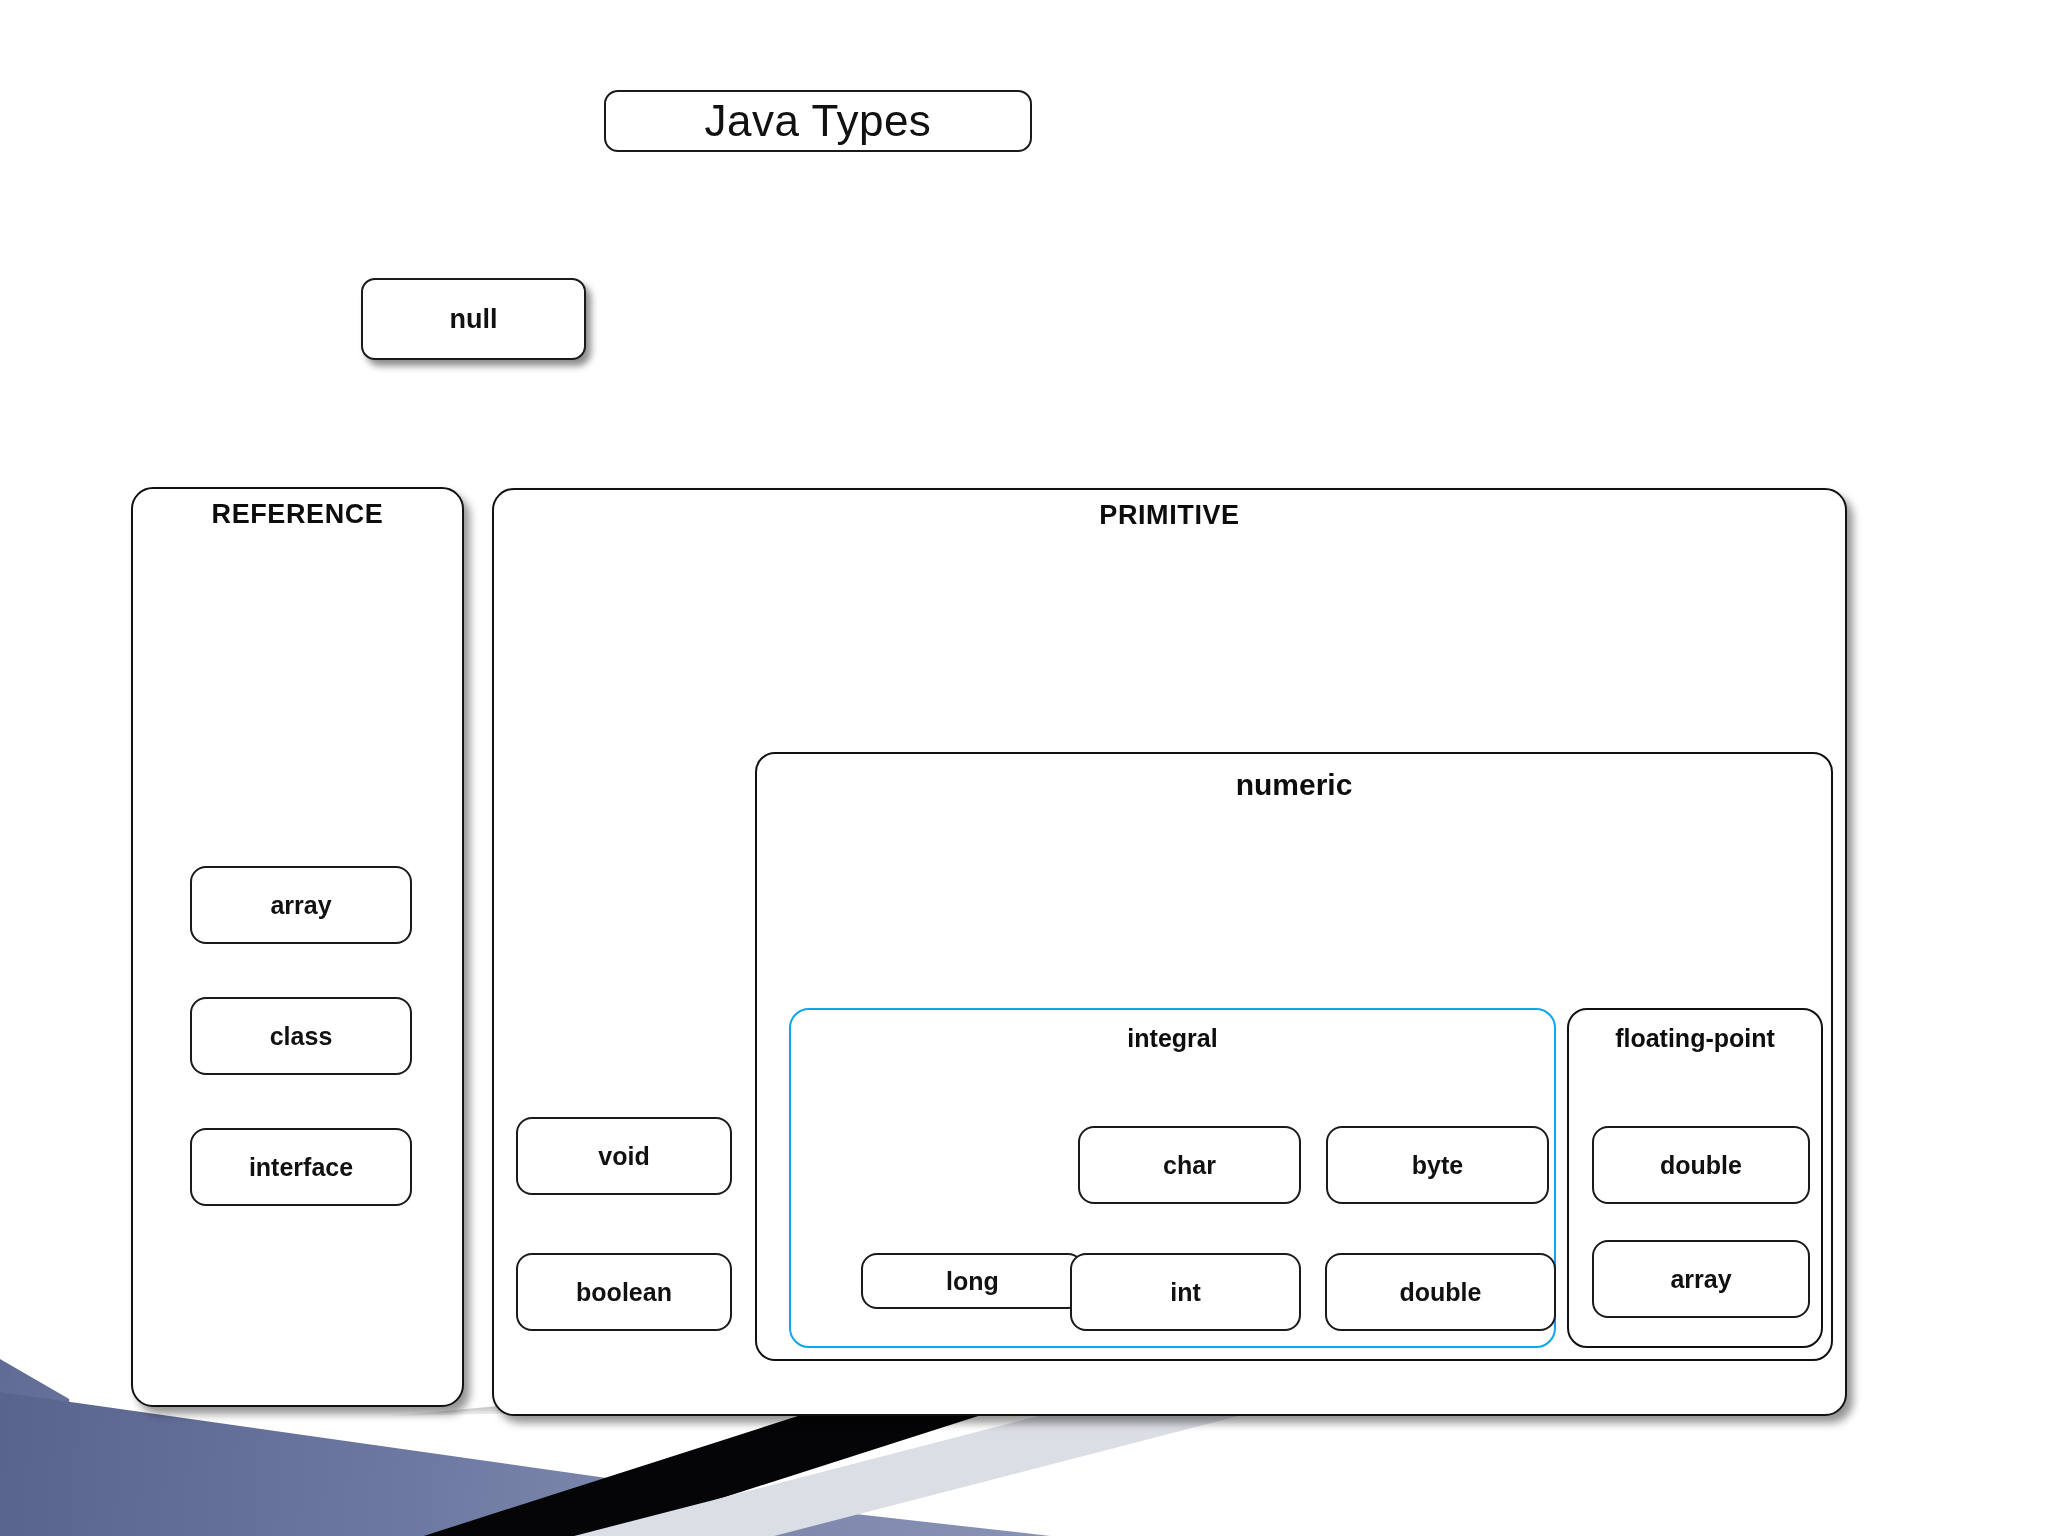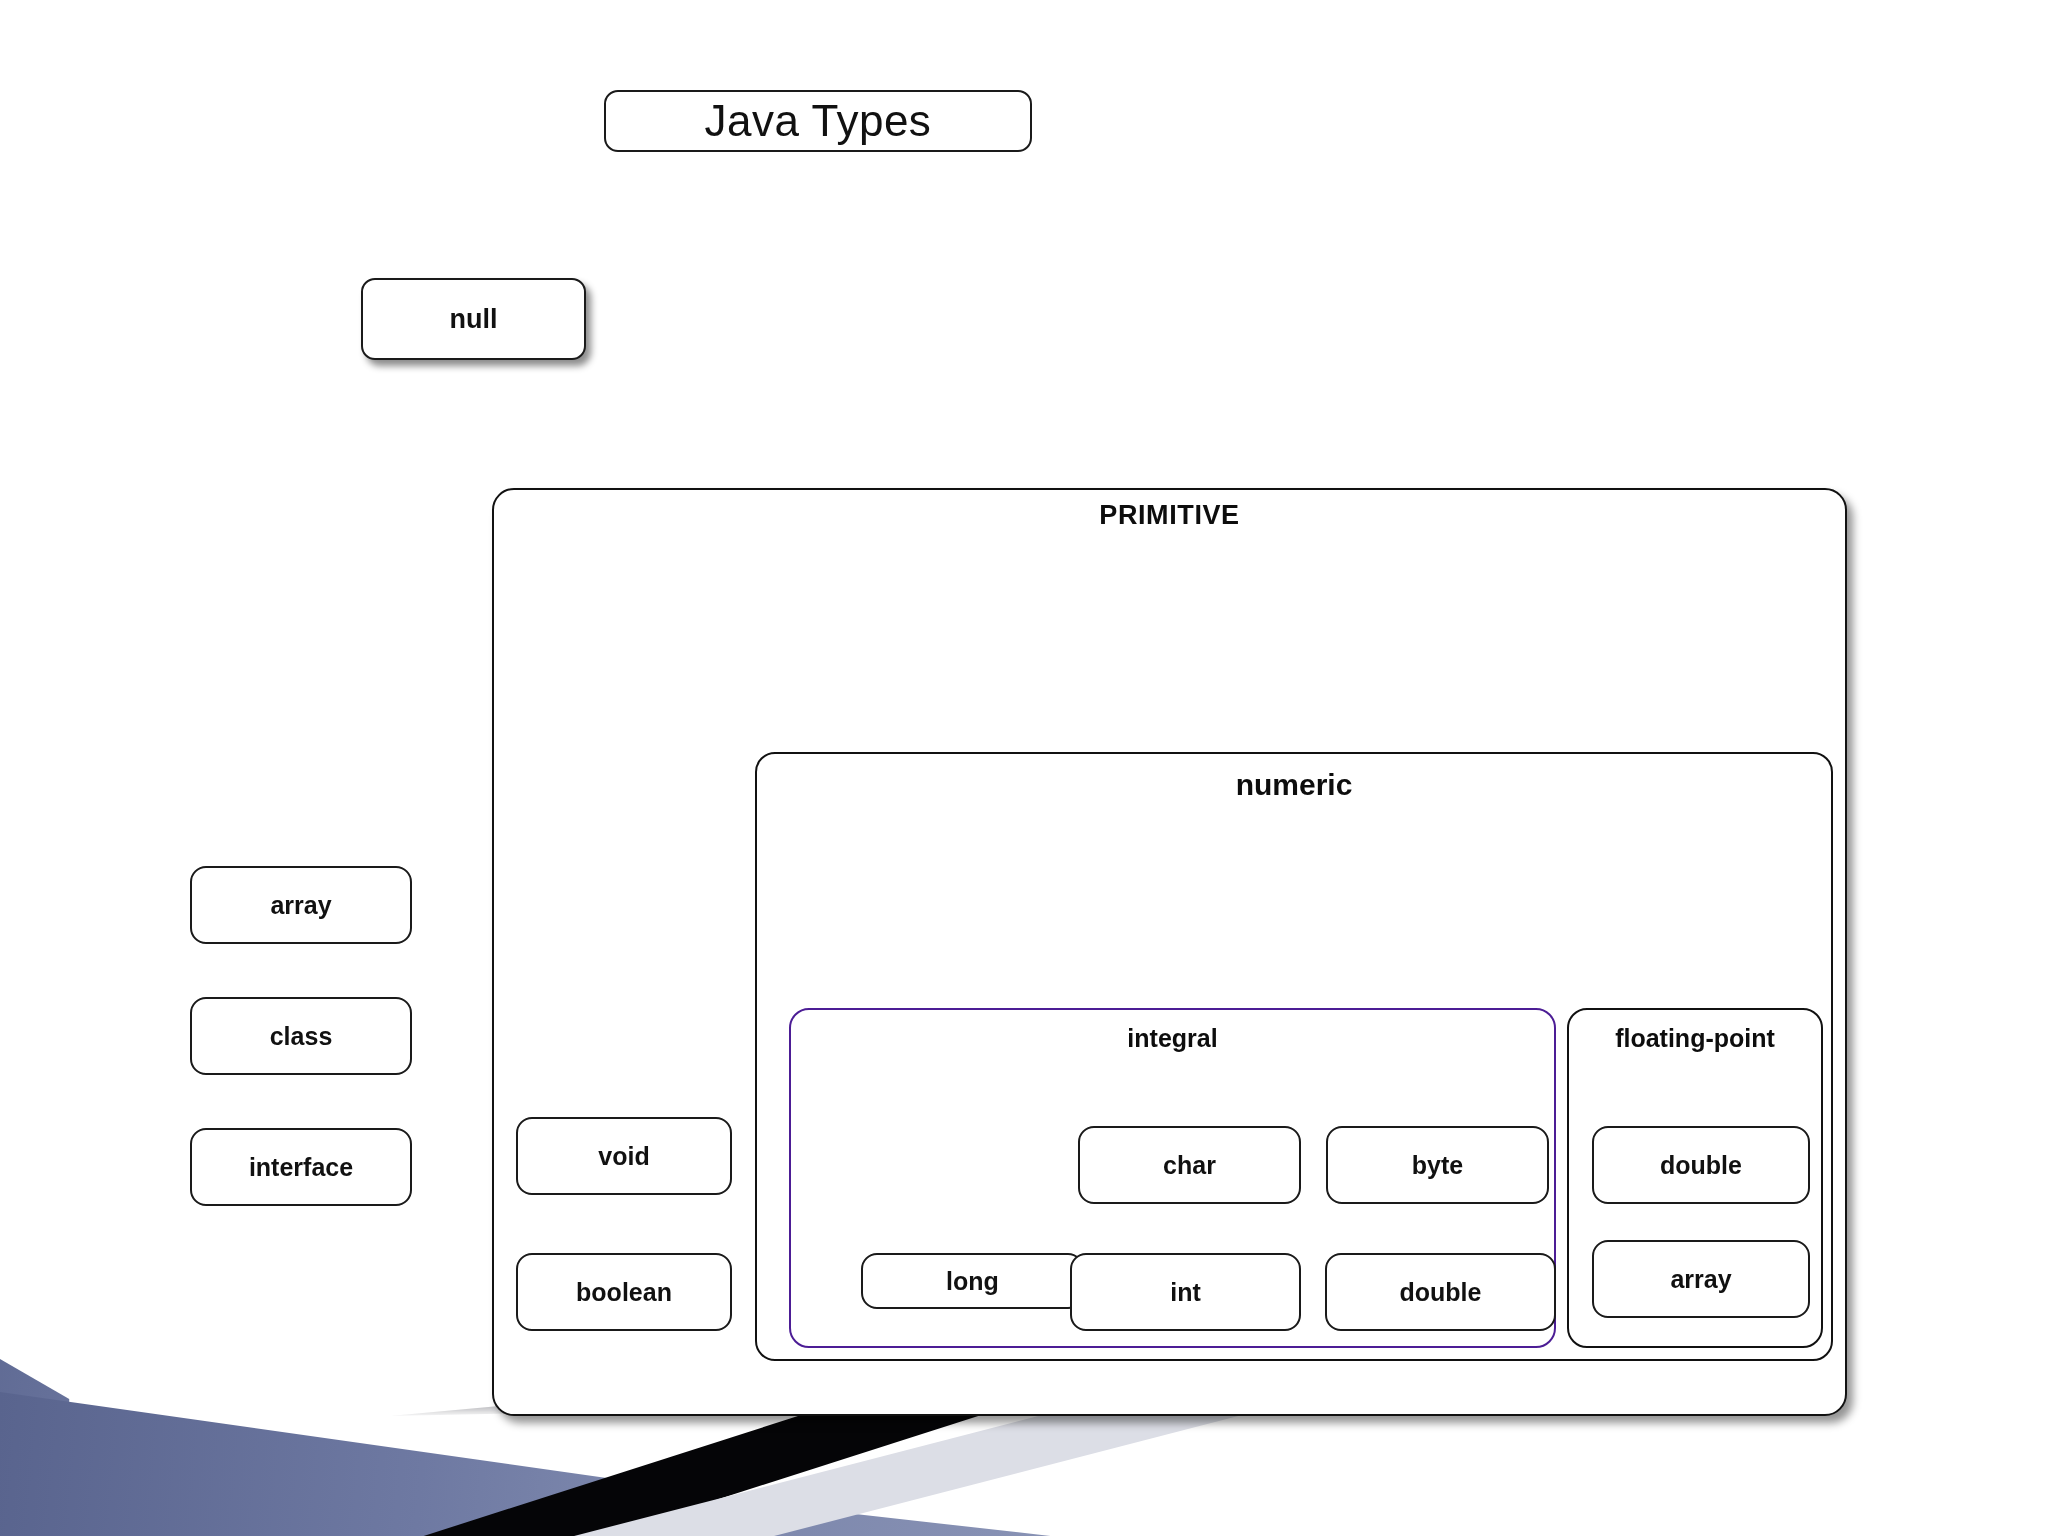--- a/index.html
+++ b/index.html
@@ -189,21 +189,21 @@
   }
 
   #integral-box {
     position: absolute;
     box-sizing: border-box;
     left: 789px;
     top: 1008px;
     width: 767px;
     height: 340px;
     background: #ffffff;
-    border: 2px solid #4c1d95;
+    border: 2px solid #0ea5e9;
     border-radius: 20px;
   }
   #integral-title {
     top: 14px;
     font-size: 25px;
   }
 
   #floating-box {
     position: absolute;
     box-sizing: border-box;
@@ -260,20 +260,23 @@
   <div class="deco deco-grey-band"></div>
 
   <div class="node" id="title-node">
     <span>Java Types</span>
   </div>
 
   <div class="node shadowed leaf" id="null-node">
     <span>null</span>
   </div>
 
+  <div class="container-box shadowed" id="reference-box">
+    <div class="container-title" id="reference-title">REFERENCE</div>
+  </div>
 
   <div class="node leaf" id="ref-array">
     <span>array</span>
   </div>
   <div class="node leaf" id="ref-class">
     <span>class</span>
   </div>
   <div class="node leaf" id="ref-interface">
     <span>interface</span>
   </div>

